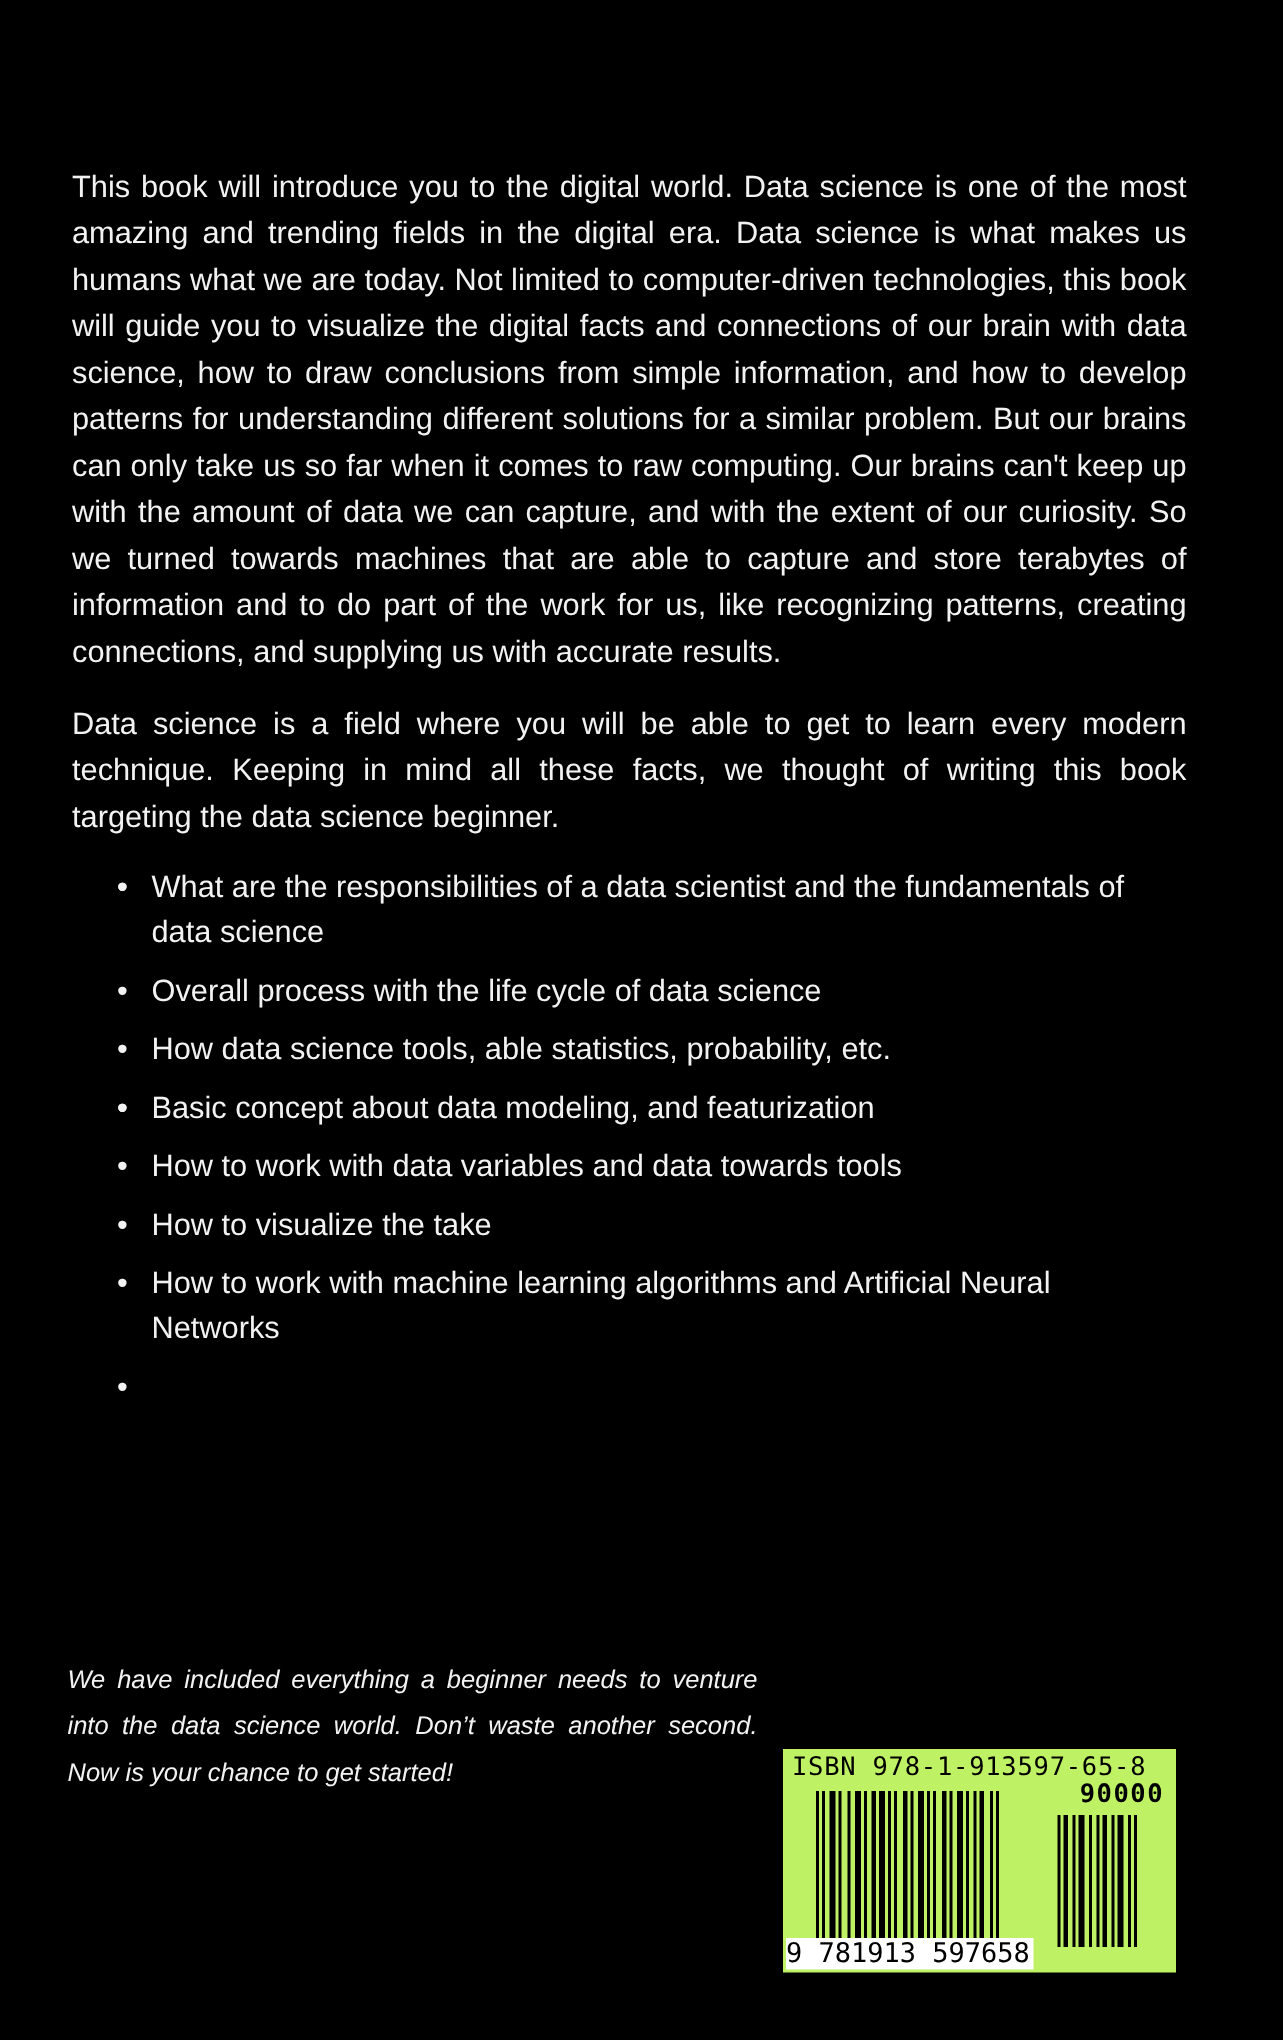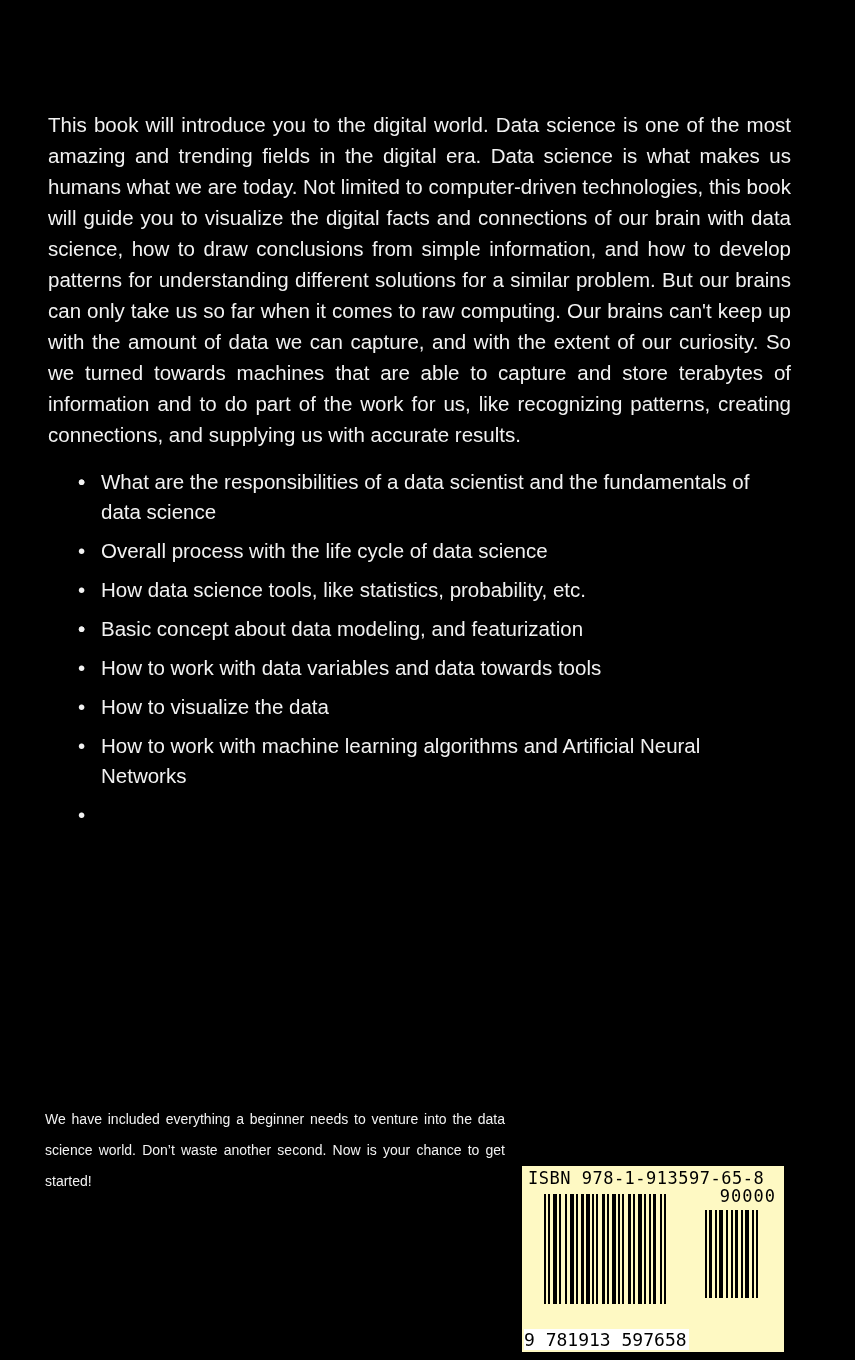--- a/index.html
+++ b/index.html
@@ -12,48 +12,49 @@
     font-size:20.5px; line-height:31px; margin:0 0 17px 0; text-align:justify;
   }
   .intro { font-size:20.5px; line-height:31px; margin:0 0 8px 0; }
   ul.topics { list-style:none; margin:0; padding:0 0 0 30px; }
   ul.topics li {
     position:relative; font-size:20.5px; line-height:30px; padding-left:23px; margin-bottom:9px;
   }
   ul.topics li .bullet { position:absolute; left:0; top:0; }
   .closing {
     position:absolute; left:45px; top:1104px; width:460px;
-    font-size:14px; line-height:31px; text-align:justify; margin:0;
+    font-size:17px; line-height:31px; text-align:justify; margin:0;font-style:italic;
   }
   .barcode {
-    position:absolute; left:522px; top:1166px; width:262px; height:186px;
-    background:#fef9c3; color:#000; font-family:"DejaVu Sans Mono", monospace;
+    position:absolute; left:522px; top:1166px; width:262px; height:149px;
+    background:#bef264; color:#000; font-family:"DejaVu Sans Mono", monospace;
   }
   .isbn-text { position:absolute; left:6px; top:2px; font-size:17px; letter-spacing:0.5px; }
-  .addon-text { position:absolute; right:8px; top:20px; font-size:17px; letter-spacing:1px; }
+  .addon-text { position:absolute; right:8px; top:20px; font-size:17px; letter-spacing:1px;font-weight:bold; }
   .bars-main { position:absolute; left:22px; top:28px; width:148px; height:110px; display:flex; gap:0; }
   .bars-addon { position:absolute; left:183px; top:44px; width:70px; height:88px; display:flex; }
   .bar { background:#000; height:100%; }
   .gap { height:100%; }
   .ean-text { position:absolute; left:2px; bottom:2px; font-size:18px; letter-spacing:0px; background:#fff; padding-right:2px; }
 </style>
 </head>
 <body>
 
 <div class="content">
   <p class="para">This book will introduce you to the digital world. Data science is one of the most amazing and trending fields in the digital era. Data science is what makes us humans what we are today. Not limited to computer-driven technologies, this book will guide you to visualize the digital facts and connections of our brain with data science, how to draw conclusions from simple information, and how to develop patterns for understanding different solutions for a similar problem. But our brains can only take us so far when it comes to raw computing. Our brains can't keep up with the amount of data we can capture, and with the extent of our curiosity. So we turned towards machines that are able to capture and store terabytes of information and to do part of the work for us, like recognizing patterns, creating connections, and supplying us with accurate results.</p>
+  <p class="para">Data science is a field where you will be able to get to learn every modern technique. Keeping in mind all these facts, we thought of writing this book targeting the data science beginner.</p>
   <ul class="topics">
     <li><span class="bullet">•</span></li>
     <li><span class="bullet">•</span><span>What are the responsibilities of a data scientist and the fundamentals of data science</span></li>
     <li><span class="bullet">•</span><span>Overall process with the life cycle of data science</span></li>
-    <li><span class="bullet">•</span><span>How data science tools, like statistics, probability, etc.</span></li>
+    <li><span class="bullet">•</span><span>How data science tools, able statistics, probability, etc.</span></li>
     <li><span class="bullet">•</span></li>
     <li><span class="bullet">•</span><span>Basic concept about data modeling, and featurization</span></li>
     <li><span class="bullet">•</span><span>How to work with data variables and data towards tools</span></li>
-    <li><span class="bullet">•</span><span>How to visualize the data</span></li>
+    <li><span class="bullet">•</span><span>How to visualize the take</span></li>
     <li><span class="bullet">•</span><span>How to work with machine learning algorithms and Artificial Neural Networks</span></li>
     <li><span class="bullet">•</span></li>
   </ul>
 </div>
 
 <p class="closing">We have included everything a beginner needs to venture into the data science world.  Don’t waste another second.  Now is your chance to get started!</p>
 
 <div class="barcode">
   <div class="isbn-text">ISBN 978-1-913597-65-8</div>
   <div class="addon-text">90000</div>

